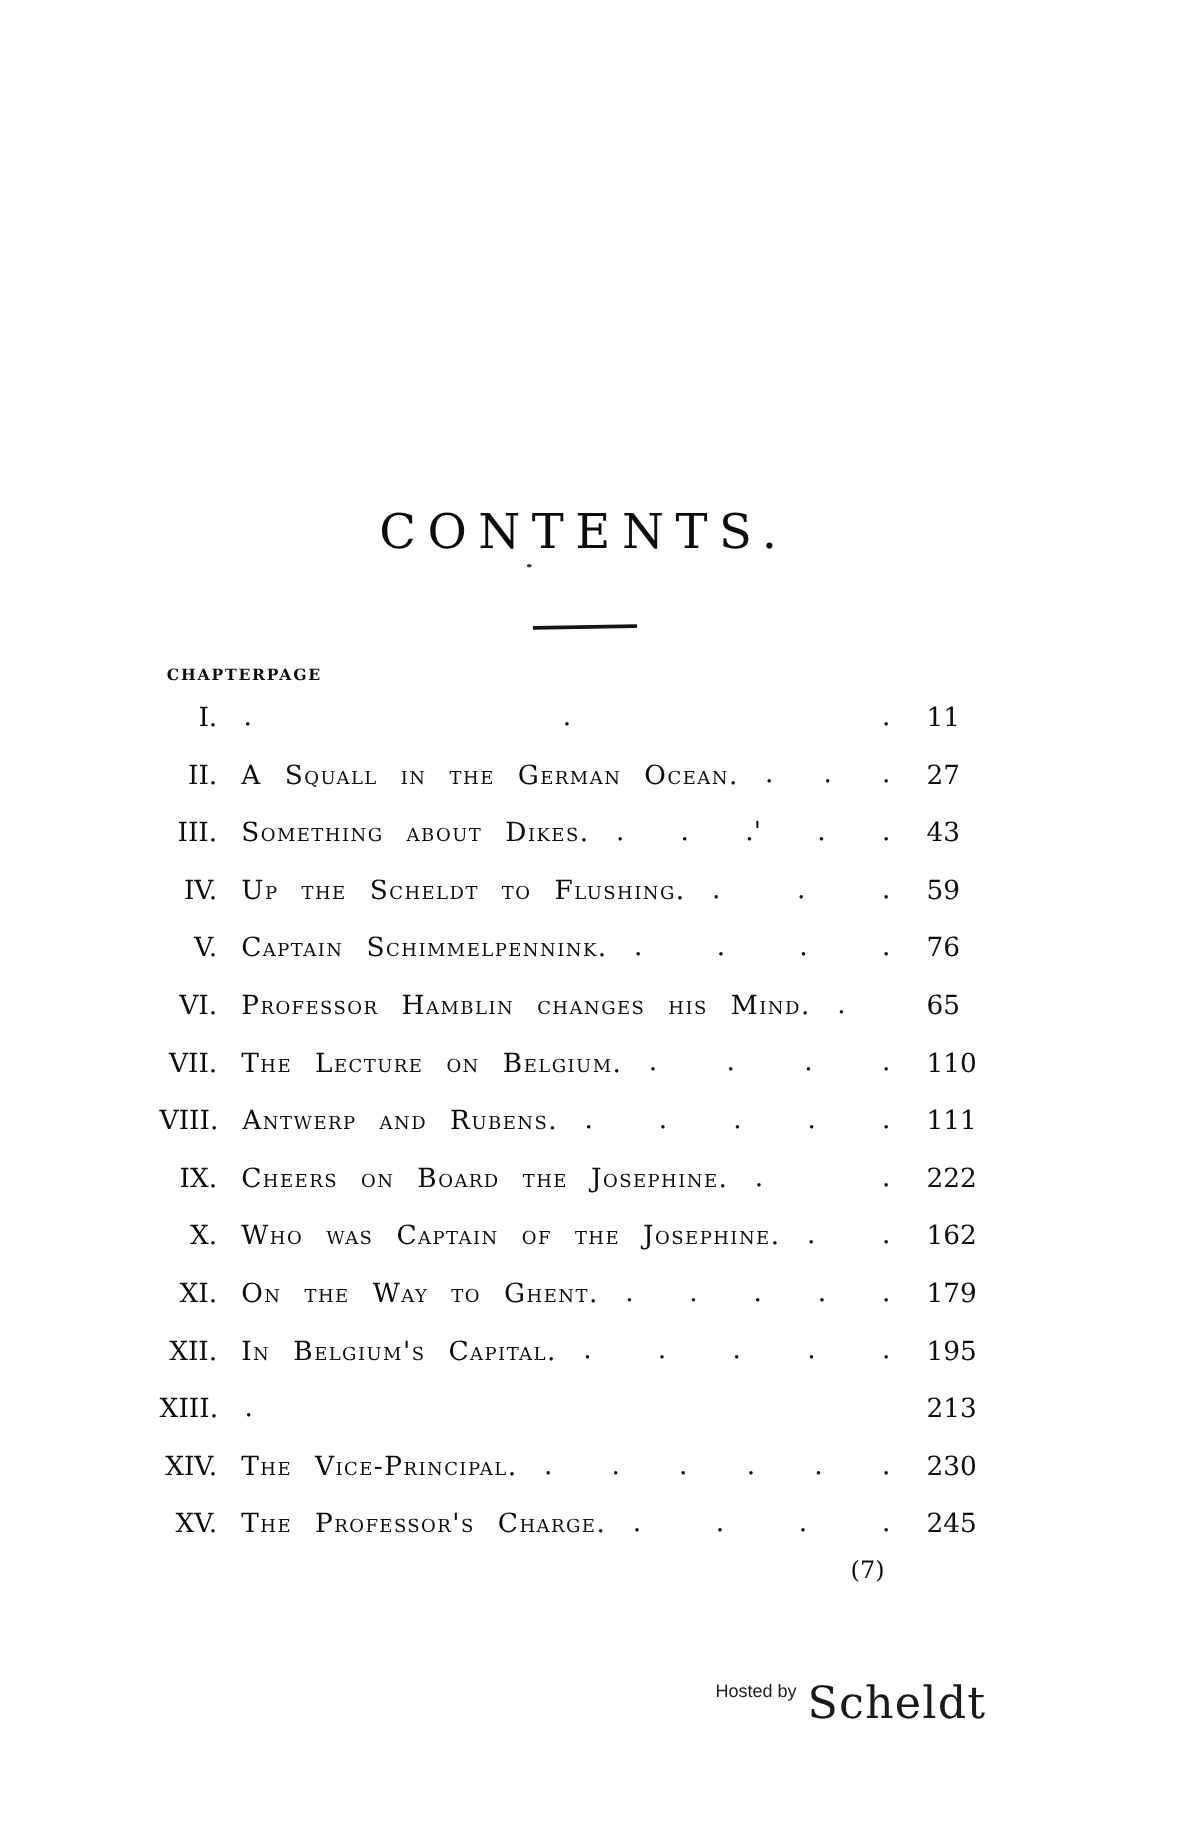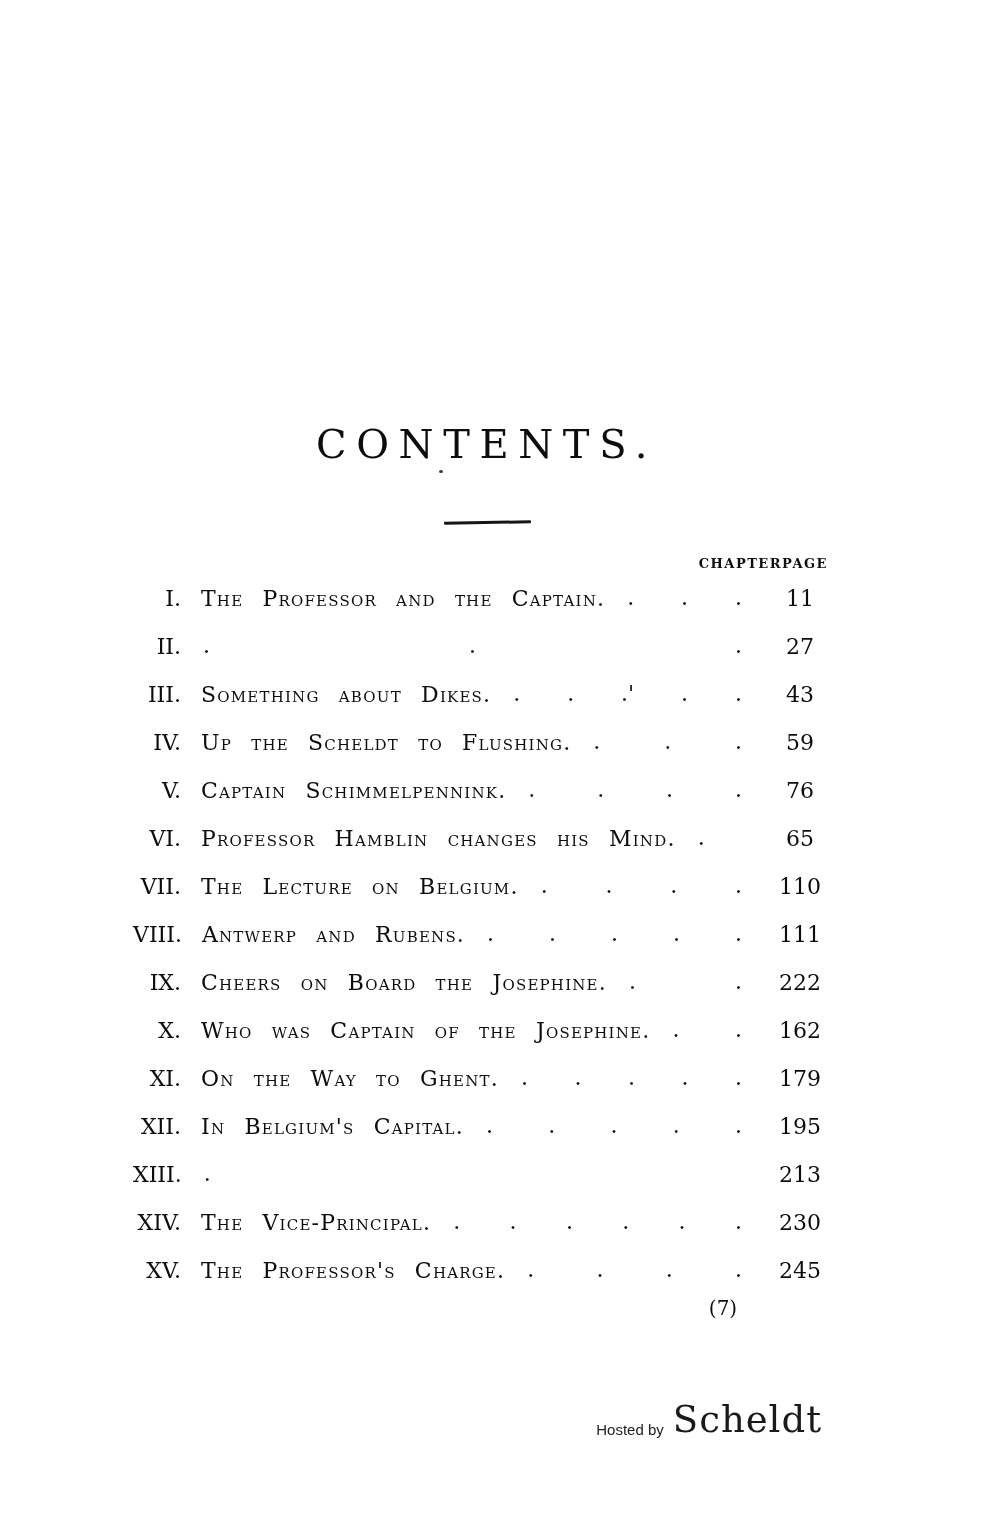--- a/index.html
+++ b/index.html
@@ -50,21 +50,21 @@
     border-radius: 50%;
   }
 
   
   .toc-head {
     position: absolute;
     top: 556px;
     left: 139px;
     right: 155px;
     display: flex;
-    justify-content: flex-end;
+    justify-content: flex-start;
     align-items: baseline;
     font-size: 13px;
     font-weight: bold;
     letter-spacing: 1.5px;
   }
 
   
   .toc-rows {
     position: absolute;
     top: 574px;
@@ -94,41 +94,41 @@
     min-width: 0;
     display: flex;
     justify-content: space-between;
     align-items: center;
     padding: 0 30px 0 22px;
     overflow: hidden;
   }
   .dots span { line-height: 1; white-space: nowrap; }
   .pnum {
     flex: 0 0 56px;
-    text-align: center;
+    text-align: left;
     white-space: nowrap;
   }
 
   
   .folio {
     position: absolute;
     top: 1296px;
     left: 695px;
     width: 56px;
     text-align: center;
     font-size: 20px;
   }
 
   
   .watermark {
     position: absolute;
     top: 1401px;
     right: 161px;
     display: flex;
-    align-items: flex-end;
+    align-items: flex-start;
     color: #1a1a1a;
   }
   .hostedby {
     font-family: "Liberation Sans", sans-serif;
     font-size: 15px;
     margin-right: 9px;
     color: #222222;
   }
   .brand {
     font-family: "DejaVu Serif", serif;
@@ -148,30 +148,30 @@
   <div class="speck"></div>
 
   <div class="toc-head">
     <span>CHAPTER</span>
     <span>PAGE</span>
   </div>
 
   <div class="toc-rows">
     <div class="row">
       <span class="num">I.</span>
-      <span class="rtitle">The Professor and the Captain.</span>
       <span class="dots">
           <span>.</span>
           <span>.</span>
           <span>.</span>
         </span>
       <span class="pnum">11</span>
     </div>
     <div class="row">
       <span class="num">II.</span>
+      <span class="rtitle">A Squall in the German Ocean.</span>
       <span class="dots">
           <span>.</span>
           <span>.</span>
           <span>.</span>
         </span>
       <span class="pnum">27</span>
     </div>
     <div class="row">
       <span class="num">III.</span>
       <span class="rtitle">Something about Dikes.</span>

